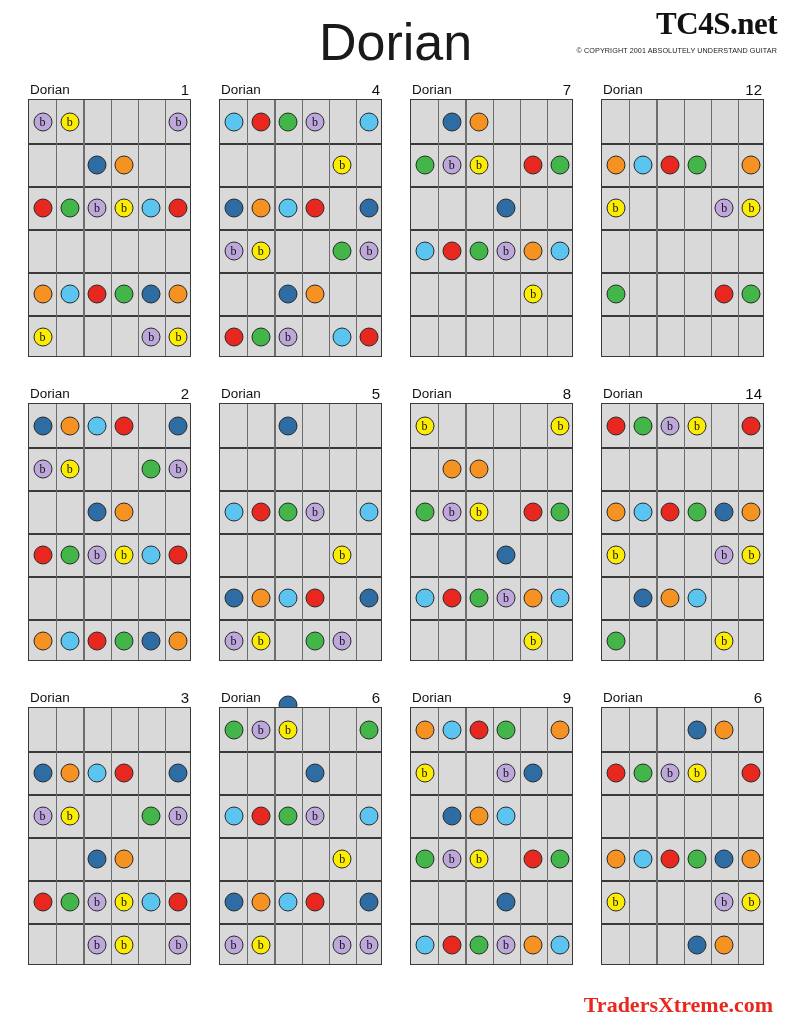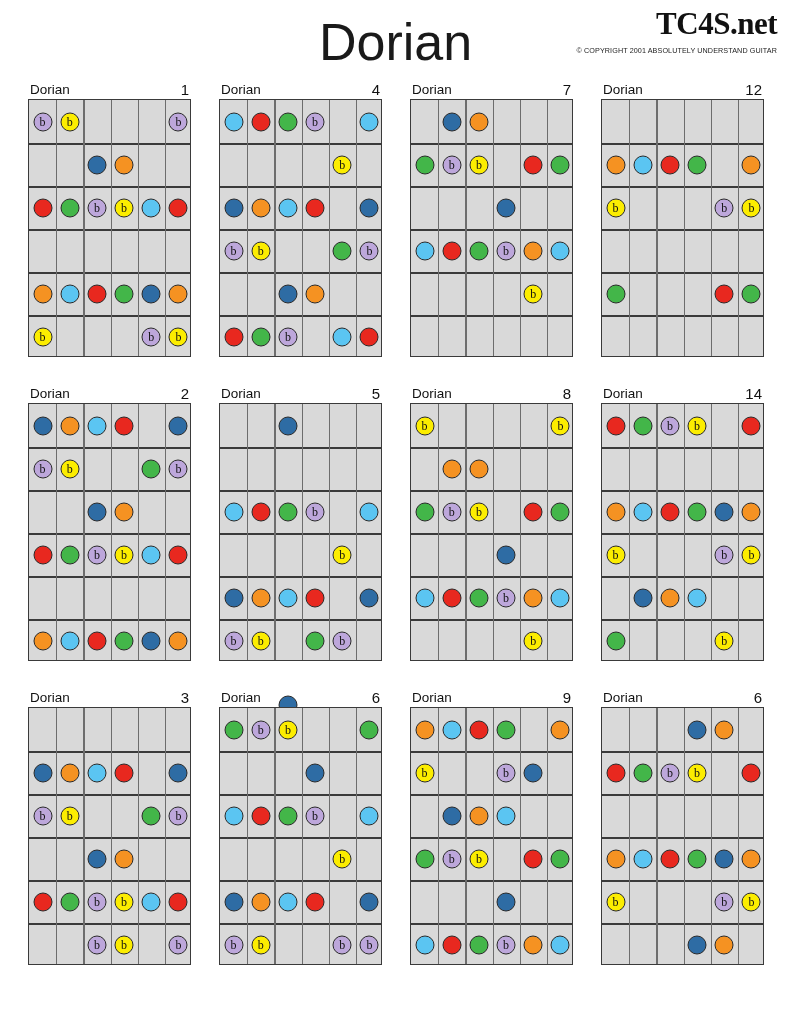--- a/index.html
+++ b/index.html
@@ -763,14 +763,15 @@
           <div class="dot yellow" style="left: 149.417px; top: 193.5px;">
             <span class="lbl">b</span>
           </div>
           <div class="dot blue" style="left: 95.0833px; top: 236.5px;"></div>
           <div class="dot orange" style="left: 122.25px; top: 236.5px;"></div>
         </div>
       </div>
     </div>
 
 
+  <div class="wm-traders">TradersXtreme.com</div>
 
 </div>
 
 </body></html>

